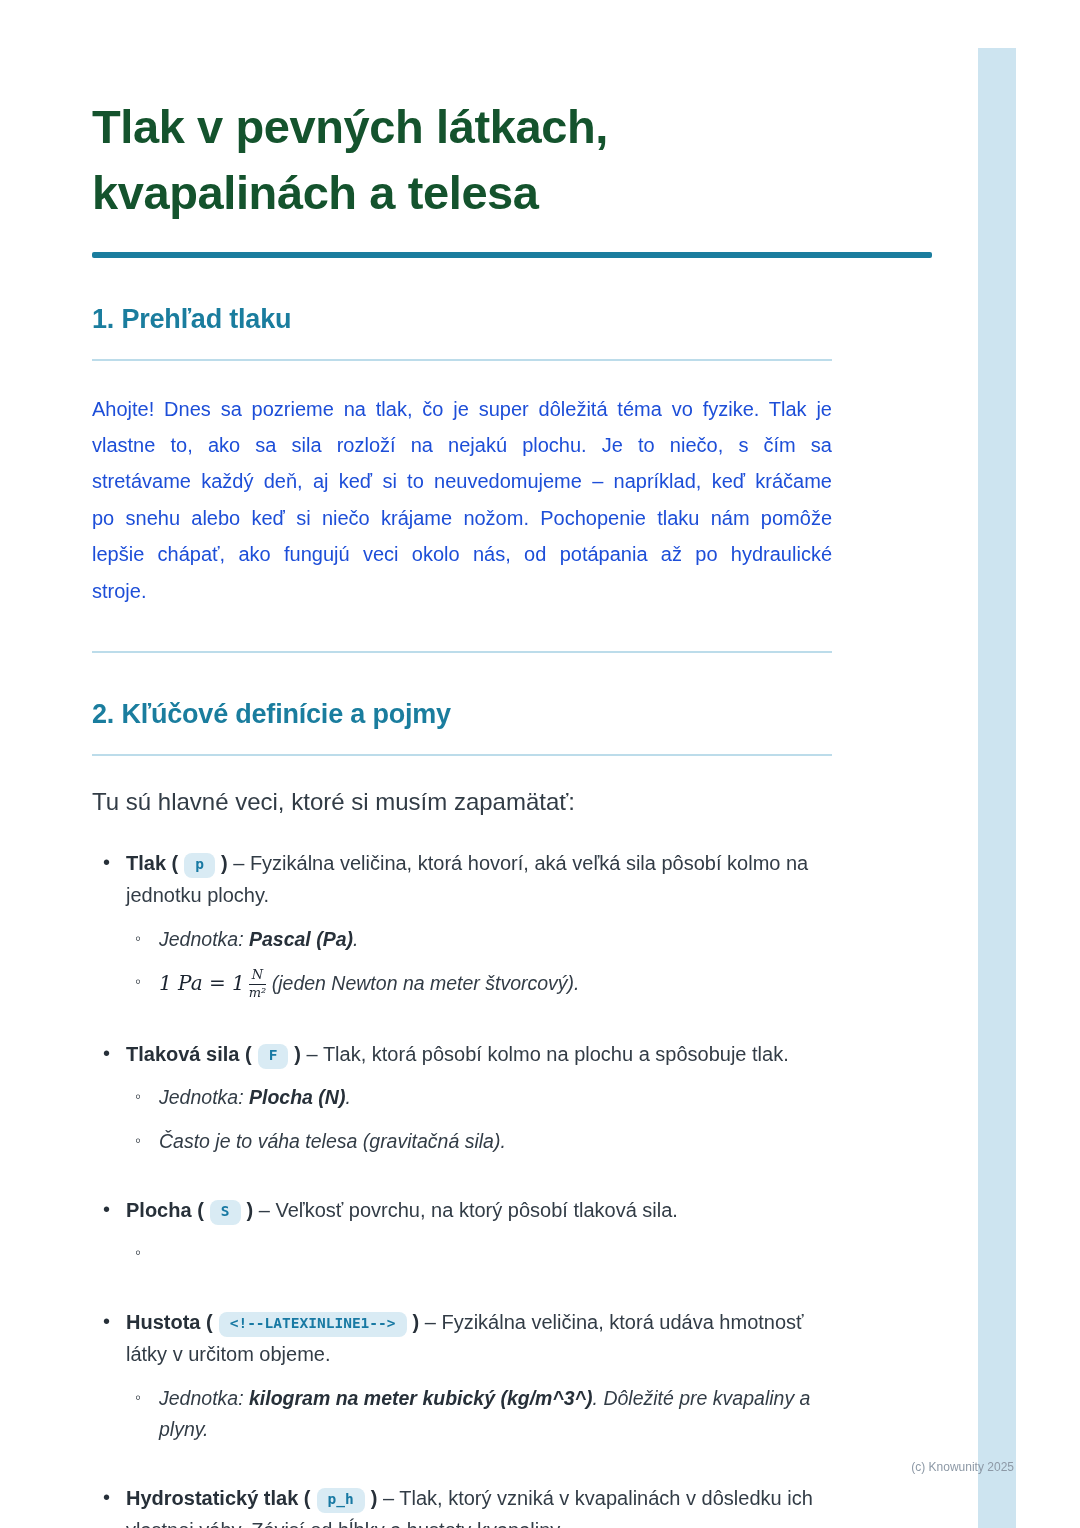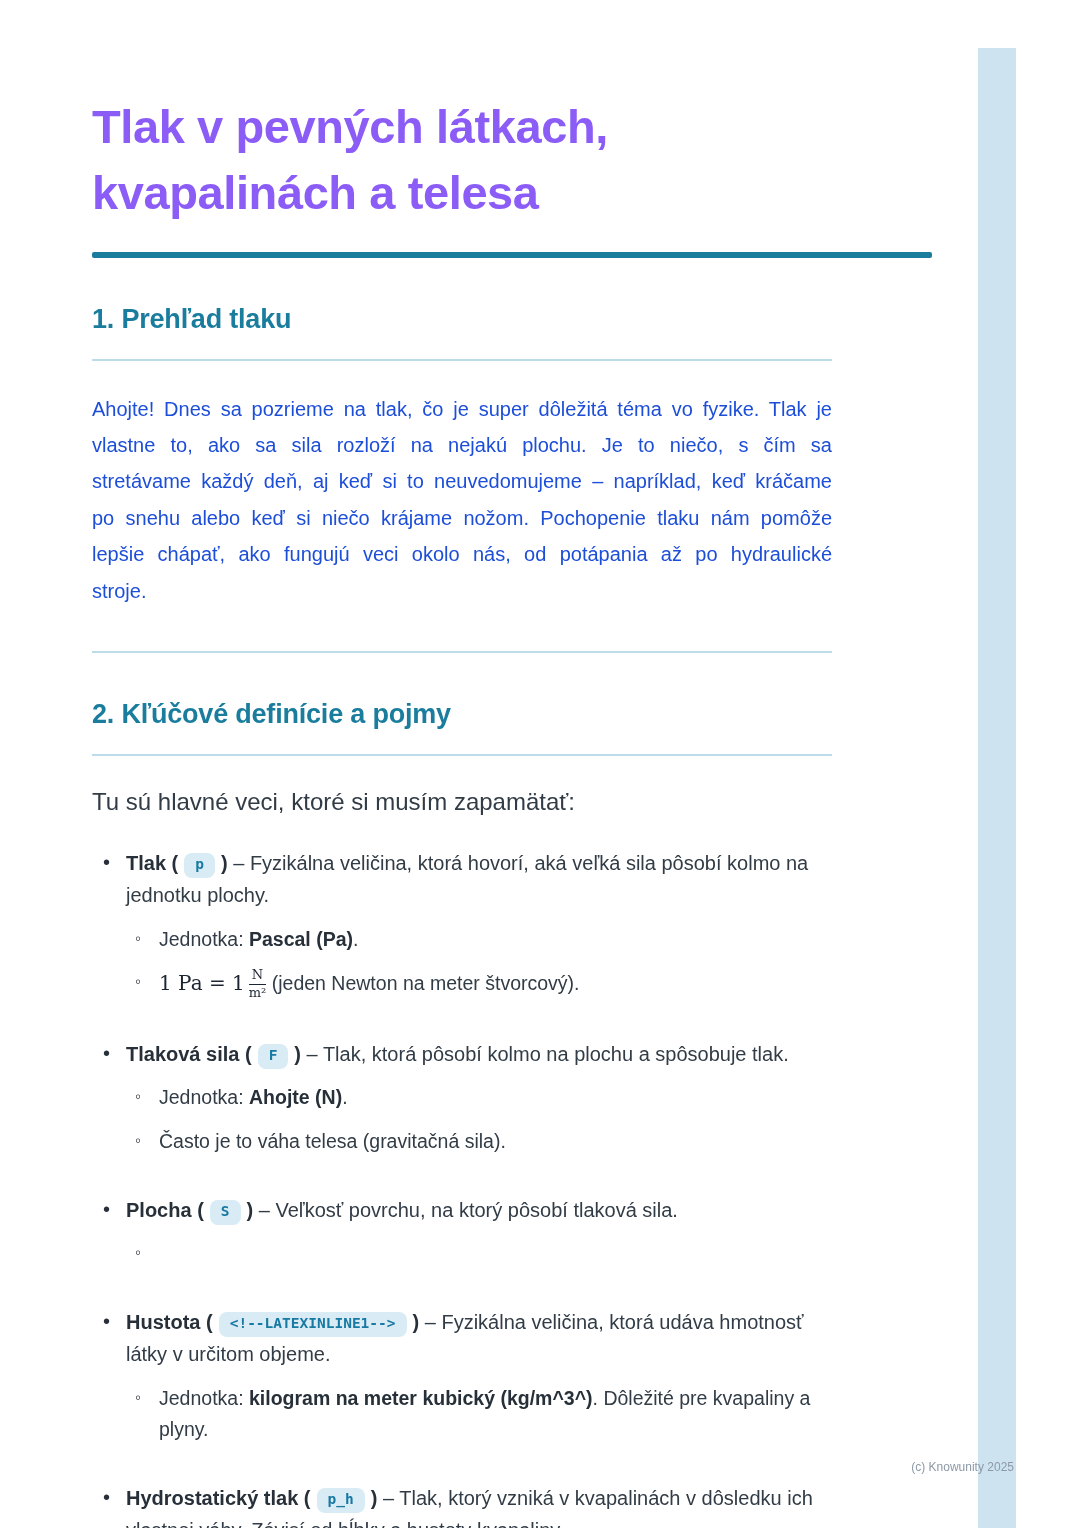--- a/index.html
+++ b/index.html
@@ -26,21 +26,21 @@
     width: 740px;
     padding-top: 94px;
     z-index: 1;
   }
   h1.doc-title {
     margin: 0;
     font-size: 47px;
     font-weight: 800;
     line-height: 1.4;
     letter-spacing: -0.4px;
-    color: #8b5cf6;
+    color: #14532d;
   }
   h1.doc-title .t-line { display: block; }
   .title-rule {
     margin-top: 26px;
     width: 840px;
     height: 6px;
     background: #1a7d9e;
     border-radius: 2px;
   }
   h2.sec-heading {
@@ -106,20 +106,21 @@
   .sub-marker {
     flex: none;
     width: 24px;
     font-size: 17px;
     line-height: 1.8;
     color: #273039;
   }
   .sub-body {
     font-size: 19.5px;
     line-height: 1.6;
+    font-style: italic;
   }
   code.chip {
     display: inline-block;
     background: #d9ebf4;
     color: #1879a3;
     font-family: "DejaVu Sans Mono", monospace;
     font-weight: 700;
     font-size: 14.5px;
     line-height: 1.1;
     padding: 4px 11px 5px;
@@ -201,21 +202,21 @@
           </div>
         </li>
 
         <li class="term">
           <span class="marker">•</span>
           <div class="li-body">
             <p class="li-main"><strong>Tlaková sila (</strong><code class="chip">F</code><strong>)</strong><span> – Tlak, ktorá pôsobí kolmo na plochu a spôsobuje tlak.</span></p>
             <ul class="subs">
               <li>
                 <span class="sub-marker">◦</span>
-                <div class="sub-body"><span>Jednotka: </span><strong>Ahojte (N)</strong><span>.</span></div>
+                <div class="sub-body"><span>Jednotka: </span><strong>Plocha (N)</strong><span>.</span></div>
               </li>
               <li>
                 <span class="sub-marker">◦</span>
                 <div class="sub-body"><span>Často je to váha telesa (gravitačná sila).</span><strong></strong><span></span></div>
               </li>
             </ul>
           </div>
         </li>
 
         <li class="term">

